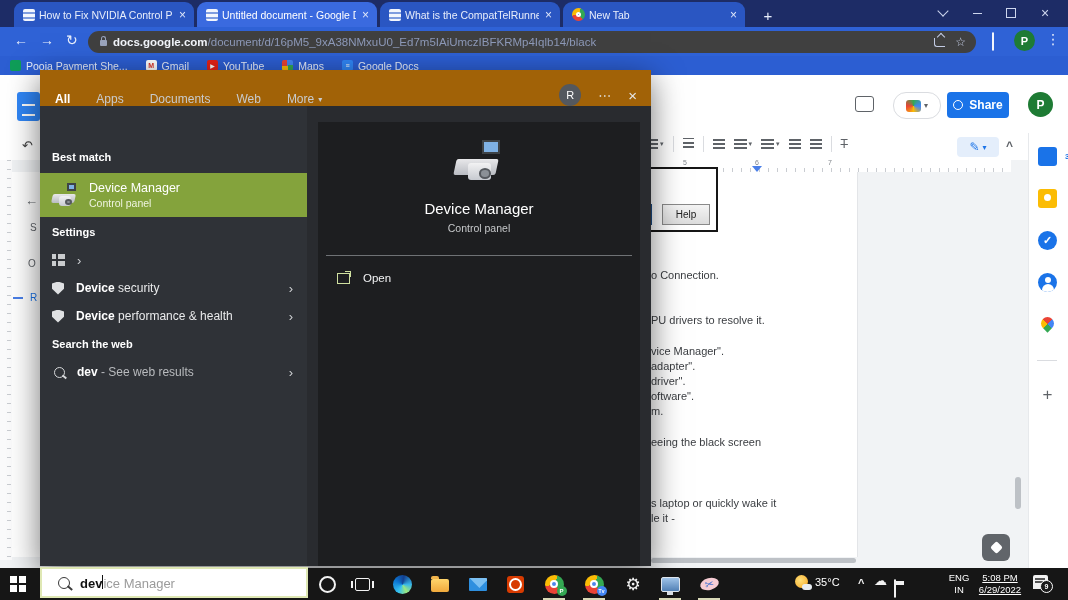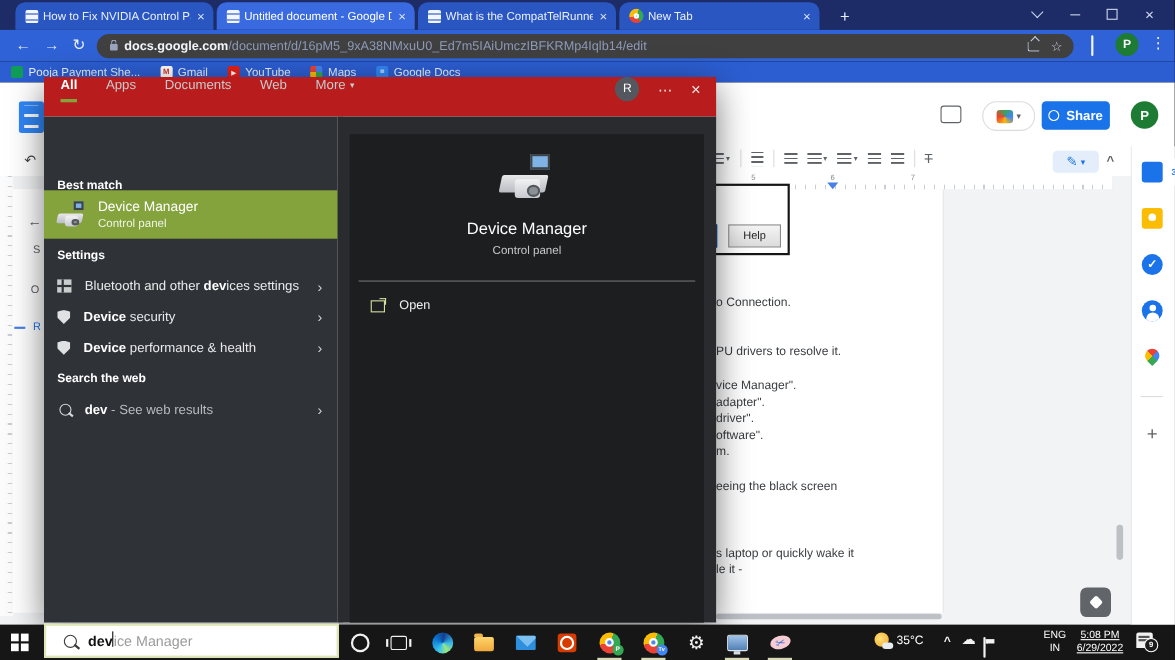--- a/index.html
+++ b/index.html
@@ -69,21 +69,21 @@
   .hscroll{left:651px;top:558px;width:205px;height:5px;background:#bdc1c6;border-radius:3px;}
 
   
   .docs-logo{left:17px;top:92px;width:23px;height:29px;background:#3086f6;border-radius:3px;
      background-image:repeating-linear-gradient(to bottom,transparent 0 8px,#fff 8px 10px);background-size:13px 24px;background-position:5px 4px;background-repeat:no-repeat;}
   .vruler{left:0;top:160px;width:12px;height:400px;background:#fbfbfc;
      background-image:repeating-linear-gradient(to bottom,#c9ccd1 0 1px,transparent 1px 9px);background-size:4px 100%;background-position:7px 0;background-repeat:no-repeat;}
 
   
   .overlay{left:40px;top:70px;width:611px;height:496px;box-shadow:0 8px 30px rgba(0,0,0,.55);}
-  .ov-head{position:absolute;left:0;top:0;width:100%;height:36px;background:#b91c1c;display:flex;align-items:flex-start;color:#c8cbce;font-size:12px;}
+  .ov-head{position:absolute;left:0;top:0;width:100%;height:36px;background:#a16207;display:flex;align-items:flex-end;color:#c8cbce;font-size:12px;}
   .ov-tab{margin-left:26px;position:relative;}
   .ov-tab.first{margin-left:15px;font-weight:bold;color:#fff;}
   .ov-tab.first::after{content:"";position:absolute;left:0;bottom:-9px;width:100%;height:3px;background:#84a33c;}
   .ov-left{position:absolute;left:0;top:36px;width:267px;height:460px;background:#2f3237;}
   .ov-right{position:absolute;left:267px;top:36px;width:344px;height:460px;background:#292b2f;}
   .ov-card{position:absolute;left:11px;top:16px;width:322px;height:444px;background:#1d1e20;}
   .ov-label{position:absolute;left:12px;font-size:11px;font-weight:bold;color:#ffffff;}
   .bm-item{position:absolute;left:0;top:67px;width:267px;height:44px;background:#84a33c;display:flex;align-items:center;padding-left:12px;box-sizing:border-box;gap:11px;}
   .bm-item .t1{font-size:12.5px;color:#fff;}
   .bm-item .t2{font-size:10.5px;color:#eef3df;margin-top:2px;}
@@ -192,21 +192,21 @@
     <div class="wc" style="font-size:14px;">×</div>
   </div>
 
   <div class="abs addr-row"></div>
   <div class="abs nav-ic" style="left:14px;">←</div>
   <div class="abs nav-ic" style="left:40px;">→</div>
   <div class="abs nav-ic" style="left:66px;">↻</div>
   <div class="abs omnibox">
     <span class="lock"></span>
     <span class="url-host">docs.google.com</span>
-    <span class="url-path">/document/d/16pM5_9xA38NMxuU0_Ed7m5IAiUmczIBFKRMp4Iqlb14/edit</span>
+    <span class="url-path">/document/d/16pM5_9xA38NMxuU0_Ed7m5IAiUmczIBFKRMp4Iqlb14/black</span>
     <span class="share-arrow"></span>
     <span class="omni-ic">☆</span>
   </div>
   <div class="abs" style="left:992px;top:33px;"><span class="side-panel-ic"></span></div>
   <div class="abs avatar" style="left:1014px;top:30px;width:21px;height:21px;font-size:11px;">P</div>
   <div class="abs nav-ic" style="left:1046px;top:31px;">⋮</div>
 
   <div class="abs bm-row">
     <span class="bm">
       <span class="bm-ic" style="background:#0f9d58;"></span>
@@ -348,38 +348,37 @@
         <span style="font-size:8px;">▾</span>
       </span>
       <span style="margin-left:auto;display:flex;align-items:center;gap:17px;margin-right:14px;">
         <span style="width:22px;height:22px;border-radius:50%;background:#54585e;color:#fff;display:flex;align-items:center;justify-content:center;font-size:11px;">R</span>
         <span style="font-size:13px;color:#e6e7e8;">⋯</span>
         <span style="font-size:15px;color:#e6e7e8;">×</span>
       </span>
     </div>
 
     <div class="ov-left">
-      <span class="ov-label" style="top:57px;">Best match</span>
+      <span class="ov-label" style="top:45px;">Best match</span>
       <div class="bm-item">
         <span class="dm-ic" style="width:26px;height:24px;flex:0 0 26px;">
           <span class="dm-body"></span>
             <span class="dm-screen"></span>
             <span class="dm-cam"></span>
             <span class="dm-lens"></span>
         </span>
         <span>
           <div class="t1">Device Manager</div>
           <div class="t2">Control panel</div>
         </span>
       </div>
 
       <span class="ov-label" style="top:120px;">Settings</span>
       <div class="ov-row" style="top:140px;">
         <span class="grid-ic"></span>
-        <span class="grow"><span>Bluetooth and other </span><b>dev</b><span>ices settings</span></span>
         <span class="chev">›</span>
       </div>
       <div class="ov-row" style="top:168px;">
         <span class="shield"></span>
         <span class="grow"><span></span><b>Device</b><span> security</span></span>
         <span class="chev">›</span>
       </div>
       <div class="ov-row" style="top:196px;">
         <span class="shield"></span>
         <span class="grow"><span></span><b>Device</b><span> performance &amp; health</span></span>

